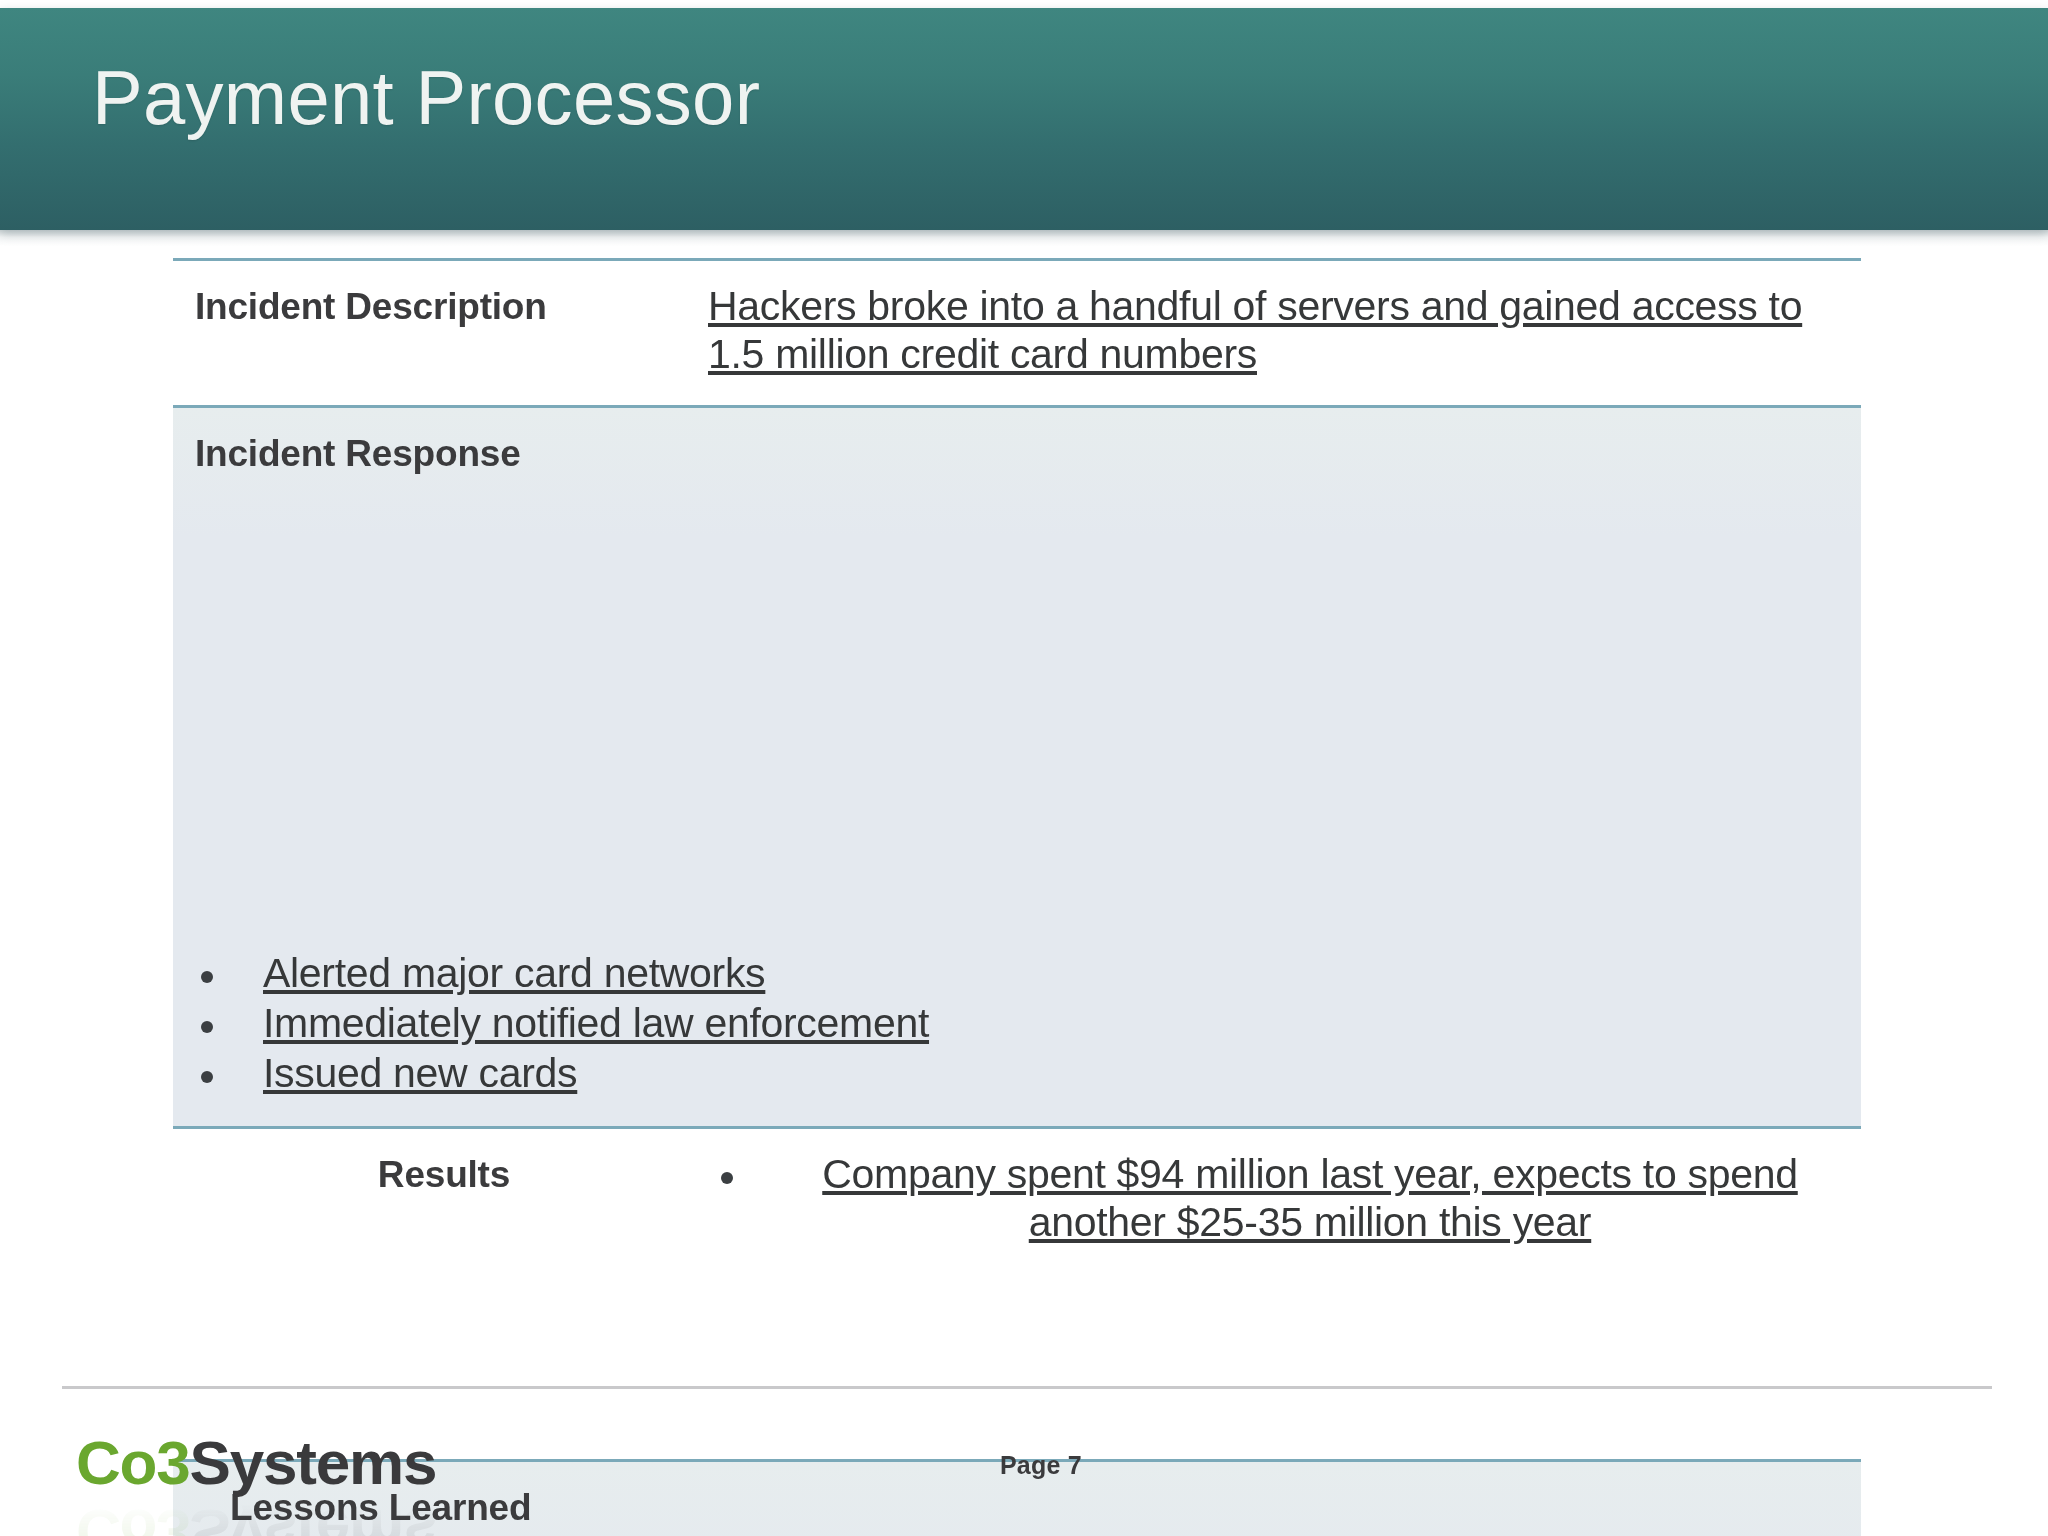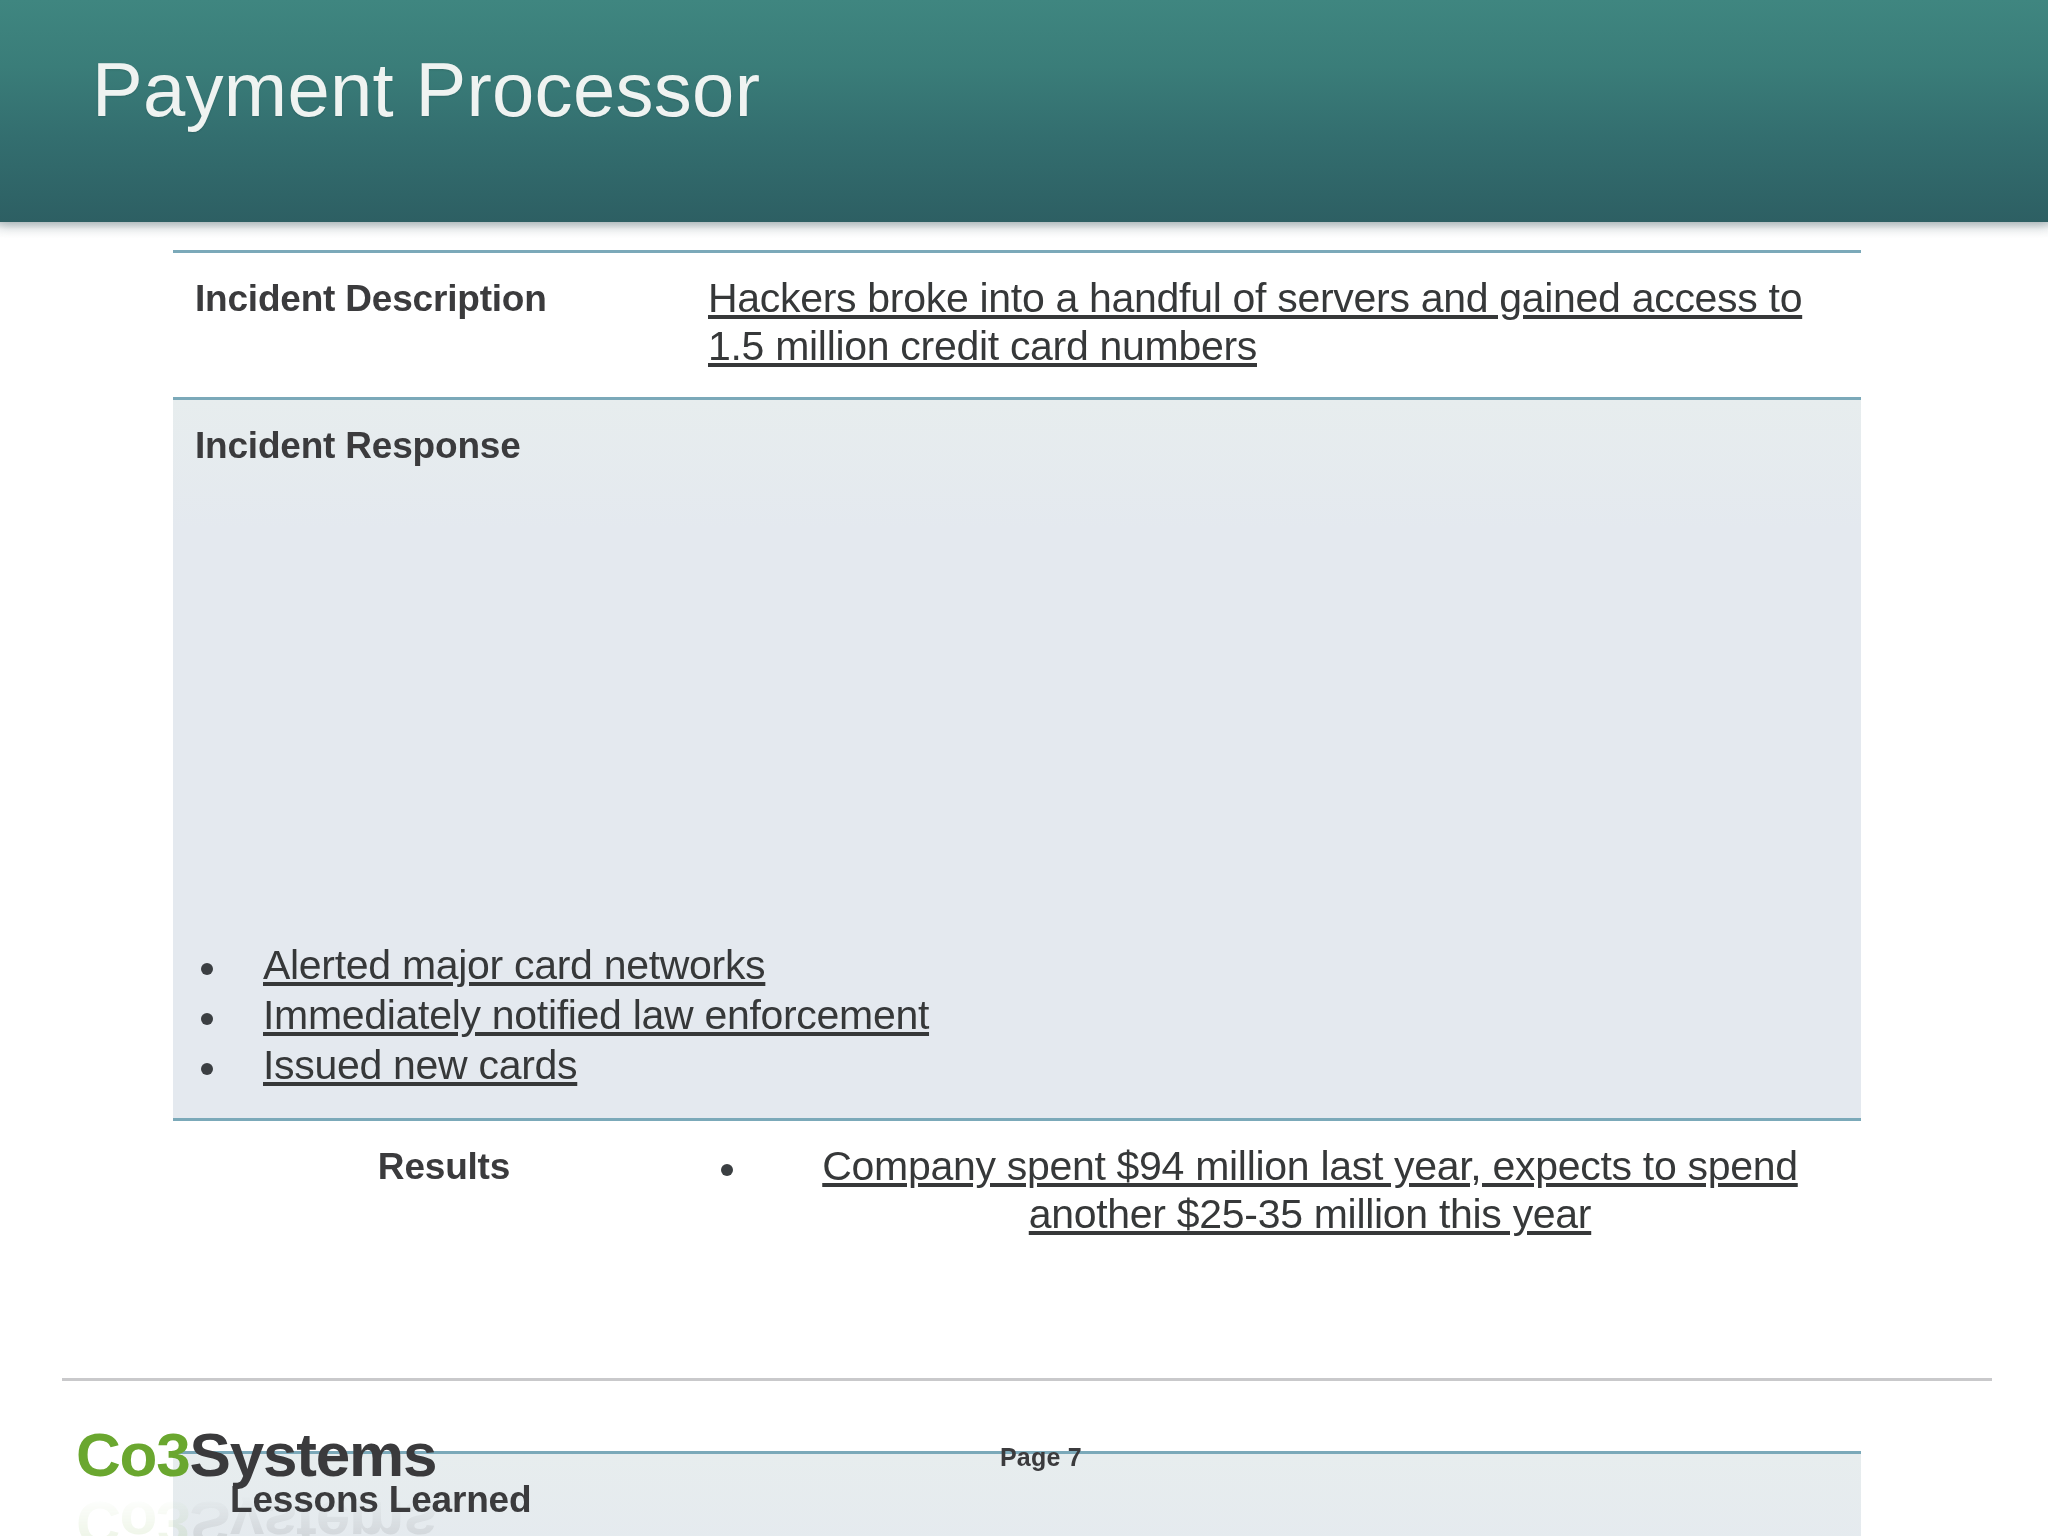--- a/index.html
+++ b/index.html
@@ -11,21 +11,21 @@
     width: 2048px;
     height: 1536px;
     overflow: hidden;
     font-family: "Liberation Sans", sans-serif;
     position: relative;
   }
 
   
   .slide {
     position: absolute;
-    left: 0; top: 0;
+    left: 0; top: 8px;
     width: 2048px;
     height: 1412px;
     background: #ffffff;
   }
 
   
   .header-band {
     position: absolute;
     left: 0;
     top: 0;

